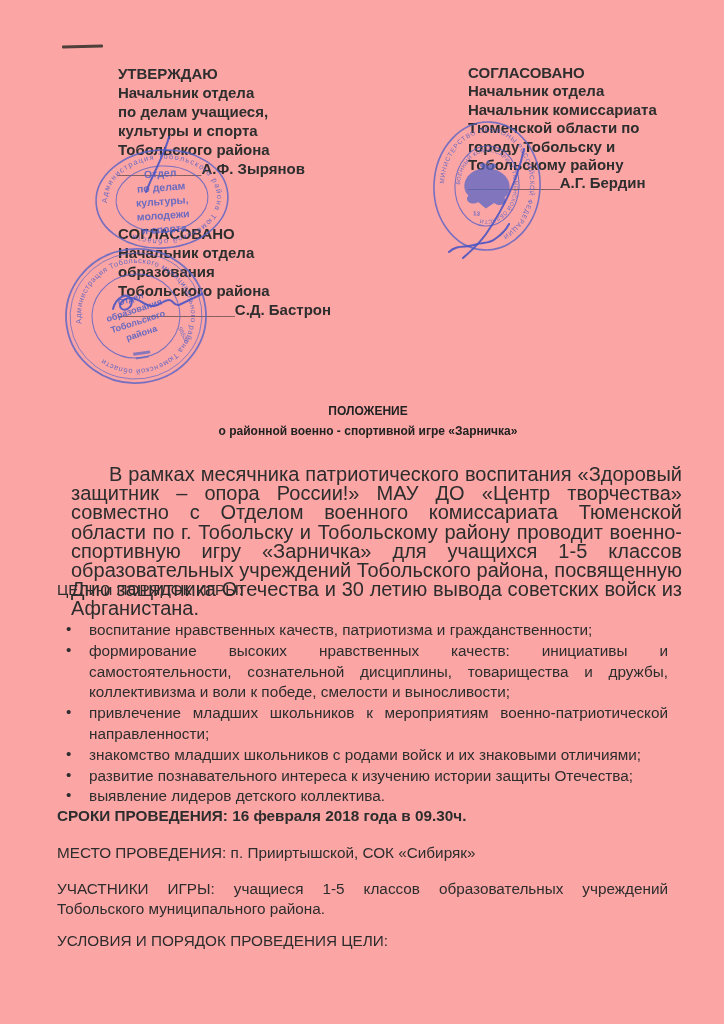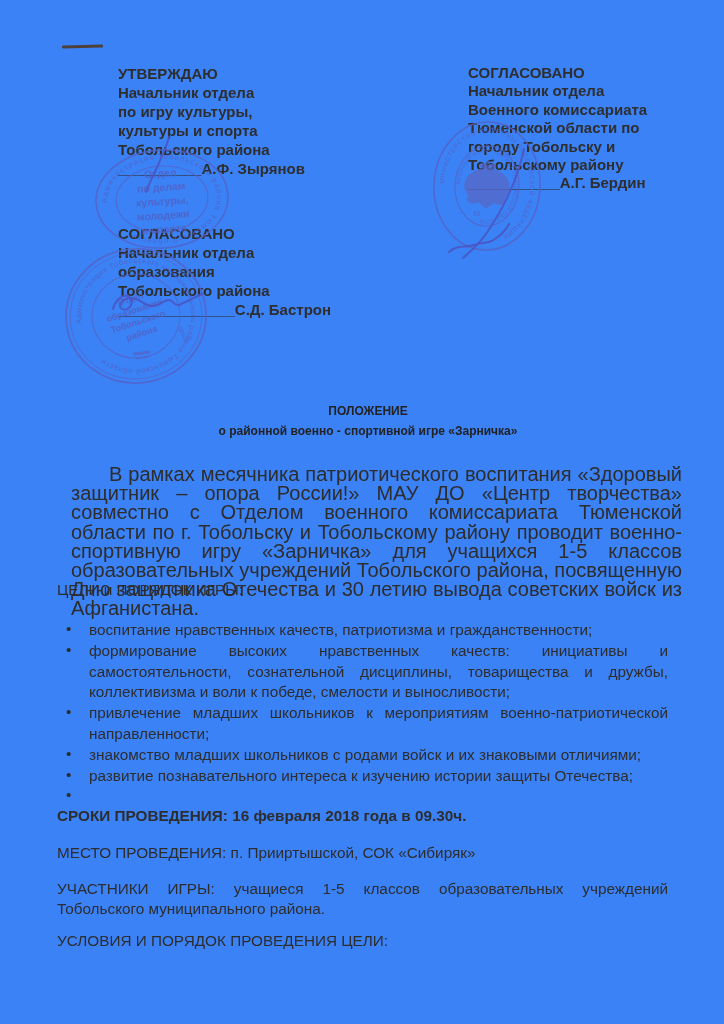--- a/index.html
+++ b/index.html
@@ -1,18 +1,18 @@
 <!DOCTYPE html>
 <html><head>
 <meta charset="utf-8">
 <style>
   html, body { margin:0; padding:0; background:#e8e8e8; }
   .page {
     position:relative; width:724px; height:1024px;
-    background:#3b82f6; overflow:hidden;
+    background:#fca5a5; overflow:hidden;
     font-family:"Liberation Sans", sans-serif;
     color:#2d2d2d;
   }
   .scan-dash {
     position:absolute; left:62px; top:45px; width:41px; height:3px;
     background:#4e413c; border-radius:1px; transform:rotate(-1.5deg);
   }
   
   .block { position:absolute; font-size:15px; font-weight:bold; line-height:19px; color:#2e2e2e; white-space:nowrap; }
   #blk-culture   { left:118px; top:64px; }
@@ -52,30 +52,30 @@
 </head>
 <body>
 
 <div class="page">
 
   <div class="scan-dash"></div>
 
   <div class="block" id="blk-culture">
     <div>УТВЕРЖДАЮ</div>
     <div>Начальник отдела</div>
-    <div>по игру культуры,</div>
+    <div>по делам учащиеся,</div>
     <div>культуры и спорта</div>
     <div>Тобольского района</div>
     <div class="sig-row"><span class="underscores">__________</span><span class="signer">А.Ф. Зырянов</span></div>
   </div>
 
   <div class="block" id="blk-military">
     <div>СОГЛАСОВАНО</div>
     <div>Начальник отдела</div>
-    <div>Военного комиссариата</div>
+    <div>Начальник комиссариата</div>
     <div>Тюменской области по</div>
     <div>городу Тобольску и</div>
     <div>Тобольскому району</div>
     <div class="sig-row"><span class="underscores">___________</span><span class="signer">А.Г. Бердин</span></div>
   </div>
 
   <div class="block" id="blk-education">
     <div>СОГЛАСОВАНО</div>
     <div>Начальник отдела</div>
     <div>образования</div>
@@ -90,21 +90,21 @@
 
   <div class="intro">В рамках месячника патриотического воспитания «Здоровый защитник – опора России!» МАУ ДО «Центр творчества» совместно с Отделом военного комиссариата Тюменской области по г. Тобольску и Тобольскому району проводит военно-спортивную игру «Зарничка» для учащихся 1-5 классов образовательных учреждений Тобольского района, посвященную Дню защитника Отечества и 30 летию вывода советских войск из Афганистана.</div>
 
   <div class="goals-heading">ЦЕЛИ и ПОРЯДОК ИГРЫ:</div>
   <ul class="goals-list">
     <li><span class="bullet">•</span><span class="li-text">воспитание нравственных качеств, патриотизма и гражданственности;</span></li>
     <li><span class="bullet">•</span><span class="li-text">формирование высоких нравственных качеств: инициативы и самостоятельности, сознательной дисциплины, товарищества и дружбы, коллективизма и воли к победе, смелости и выносливости;</span></li>
     <li><span class="bullet">•</span><span class="li-text">привлечение младших школьников к мероприятиям военно-патриотической направленности;</span></li>
     <li><span class="bullet">•</span><span class="li-text">знакомство младших школьников с родами войск и их знаковыми отличиями;</span></li>
     <li><span class="bullet">•</span><span class="li-text">развитие познавательного интереса к изучению истории защиты Отечества;</span></li>
-    <li><span class="bullet">•</span></li>
+    <li><span class="bullet">•</span><span class="li-text">выявление лидеров детского коллектива.</span></li>
   </ul>
 
   <div class="section" id="sec-dates">СРОКИ ПРОВЕДЕНИЯ: 16 февраля 2018 года в 09.30ч.</div>
   <div class="section" id="sec-venue">МЕСТО ПРОВЕДЕНИЯ: п. Прииртышской, СОК «Сибиряк»</div>
   <div class="section" id="sec-participants">УЧАСТНИКИ ИГРЫ: учащиеся 1-5 классов образовательных учреждений Тобольского муниципального района.</div>
   <div class="section" id="sec-conditions">УСЛОВИЯ И ПОРЯДОК ПРОВЕДЕНИЯ ЦЕЛИ:</div>
 
   <svg class="ink-overlay" viewBox="0 0 724 1024" xmlns="http://www.w3.org/2000/svg">
     <defs>
       <path id="ring-culture" d="M 107,199 A 55 40 0 1 1 217,199 A 55 40 0 1 1 107,199"></path>

